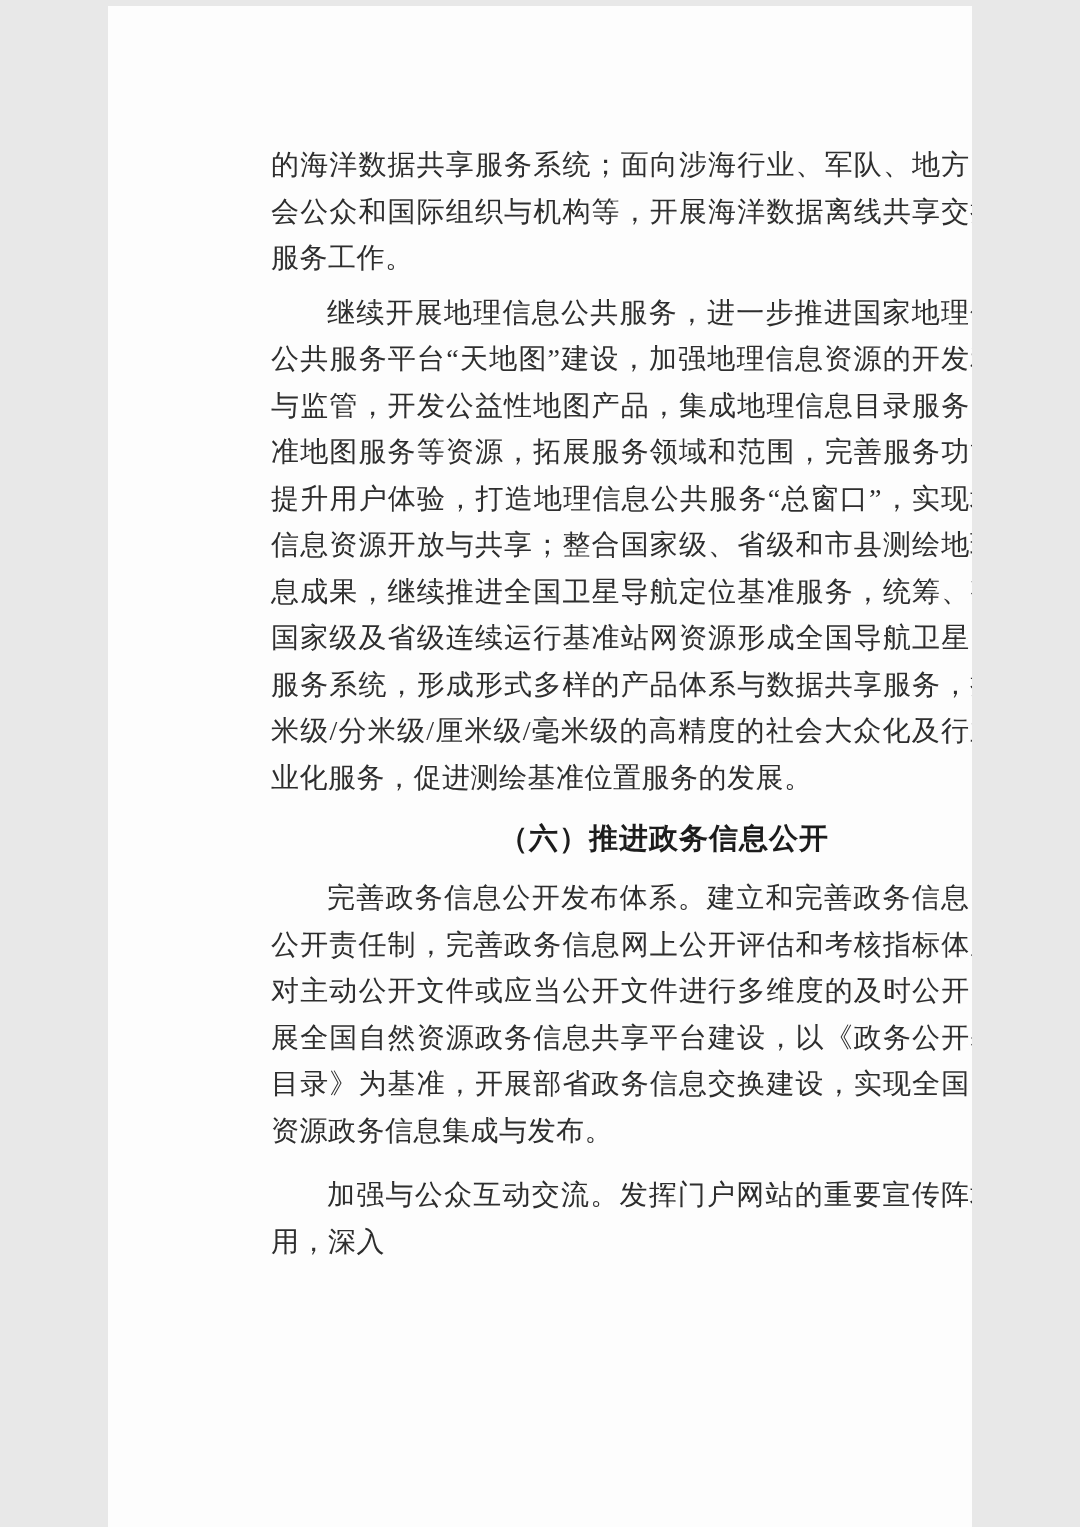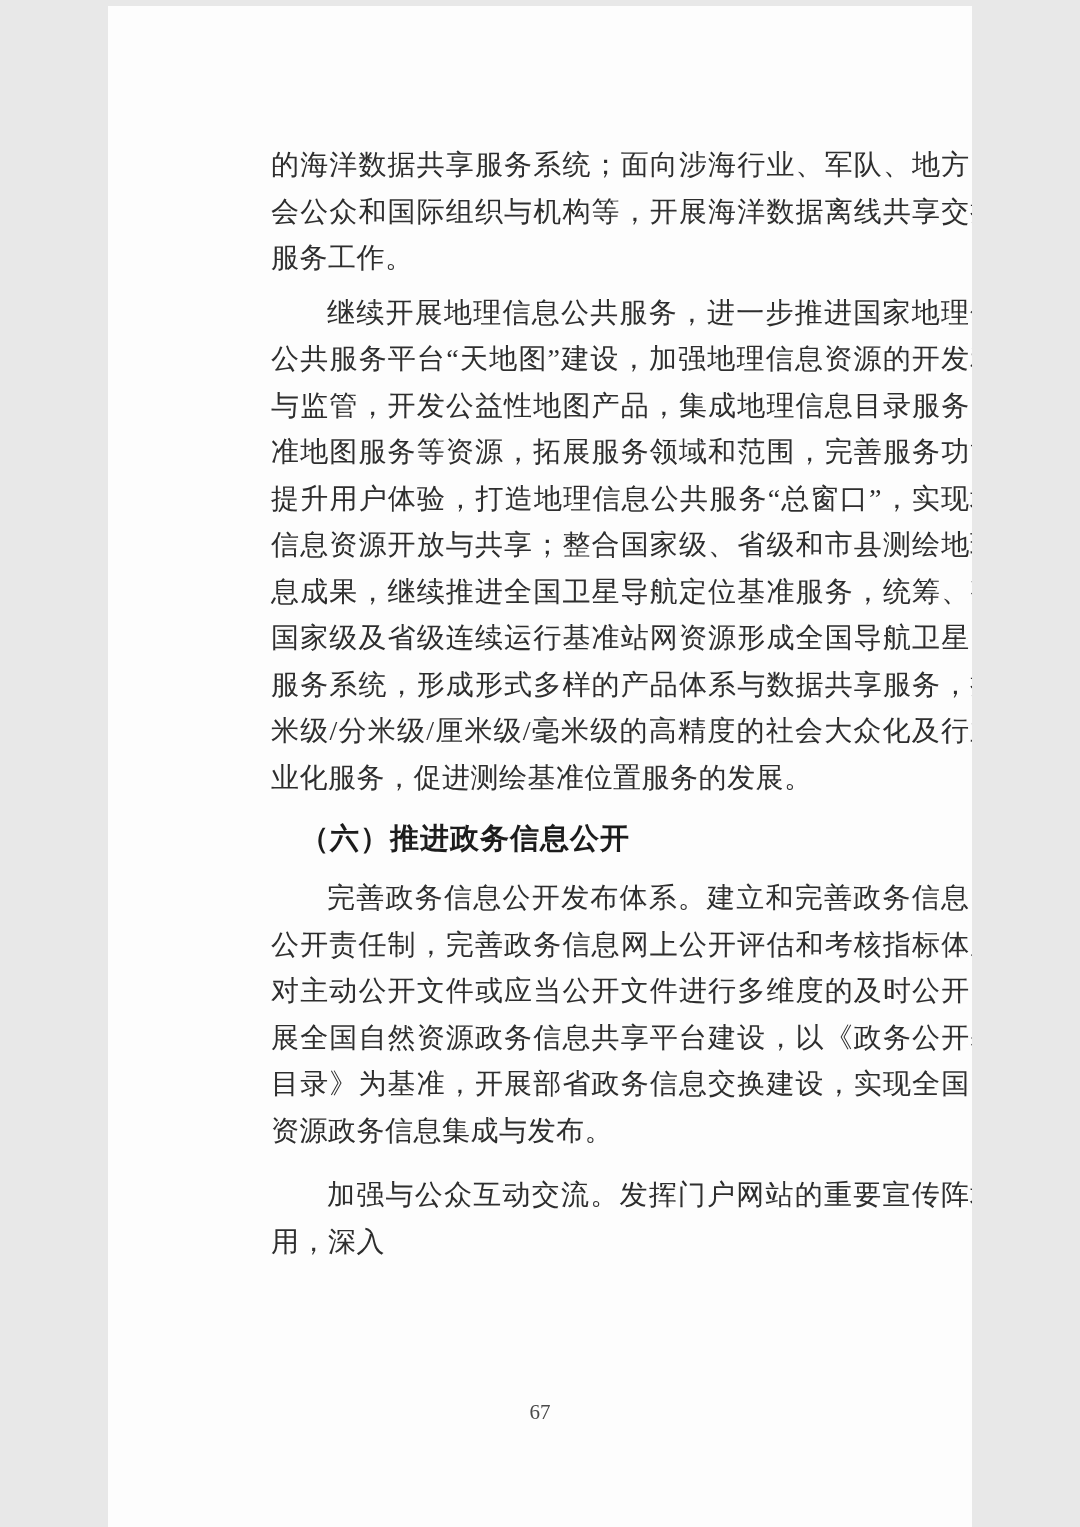--- a/index.html
+++ b/index.html
@@ -40,20 +40,21 @@
   .para.gap-lg { margin-top: 18px; }
   .section-heading {
     margin: 14px 0 14px 0;
     padding-left: 1em;
     font-family: "Liberation Sans", sans-serif;
     font-weight: 700;
     font-size: 29px;
     line-height: 46px;
     color: var(--heading-text, #1c1c1c);
     letter-spacing: 1px;
+    text-align: center;
   }
   .page-number {
     position: absolute;
     left: 0;
     right: 0;
     top: 1394px;
     text-align: center;
     font-size: 21px;
     color: var(--page-number, #4a4a4a);
     font-family: "Liberation Serif", serif;
@@ -63,14 +64,13 @@
 <body>
 
 <div class="page">
   <div class="content">
     <p class="para no-indent">的海洋数据共享服务系统；面向涉海行业、军队、地方、社会公众和国际组织与机构等，开展海洋数据离线共享交换与服务工作。</p>
     <p class="para gap-md">继续开展地理信息公共服务，进一步推进国家地理信息公共服务平台“天地图”建设，加强地理信息资源的开发利用与监管，开发公益性地图产品，集成地理信息目录服务、标准地图服务等资源，拓展服务领域和范围，完善服务功能，提升用户体验，打造地理信息公共服务“总窗口”，实现地理信息资源开放与共享；整合国家级、省级和市县测绘地理信息成果，继续推进全国卫星导航定位基准服务，统筹、整合国家级及省级连续运行基准站网资源形成全国导航卫星资源服务系统，形成形式多样的产品体系与数据共享服务，提供米级/分米级/厘米级/毫米级的高精度的社会大众化及行业专业化服务，促进测绘基准位置服务的发展。</p>
     <h2 class="section-heading">（六）推进政务信息公开</h2>
     <p class="para">完善政务信息公开发布体系。建立和完善政务信息网上公开责任制，完善政务信息网上公开评估和考核指标体系，对主动公开文件或应当公开文件进行多维度的及时公开。开展全国自然资源政务信息共享平台建设，以《政务公开基本目录》为基准，开展部省政务信息交换建设，实现全国自然资源政务信息集成与发布。</p>
     <p class="para gap-lg">加强与公众互动交流。发挥门户网站的重要宣传阵地作用，深入</p>
   </div>
-  <div class="page-number">67</div>
 </div>
 
 </body></html>

